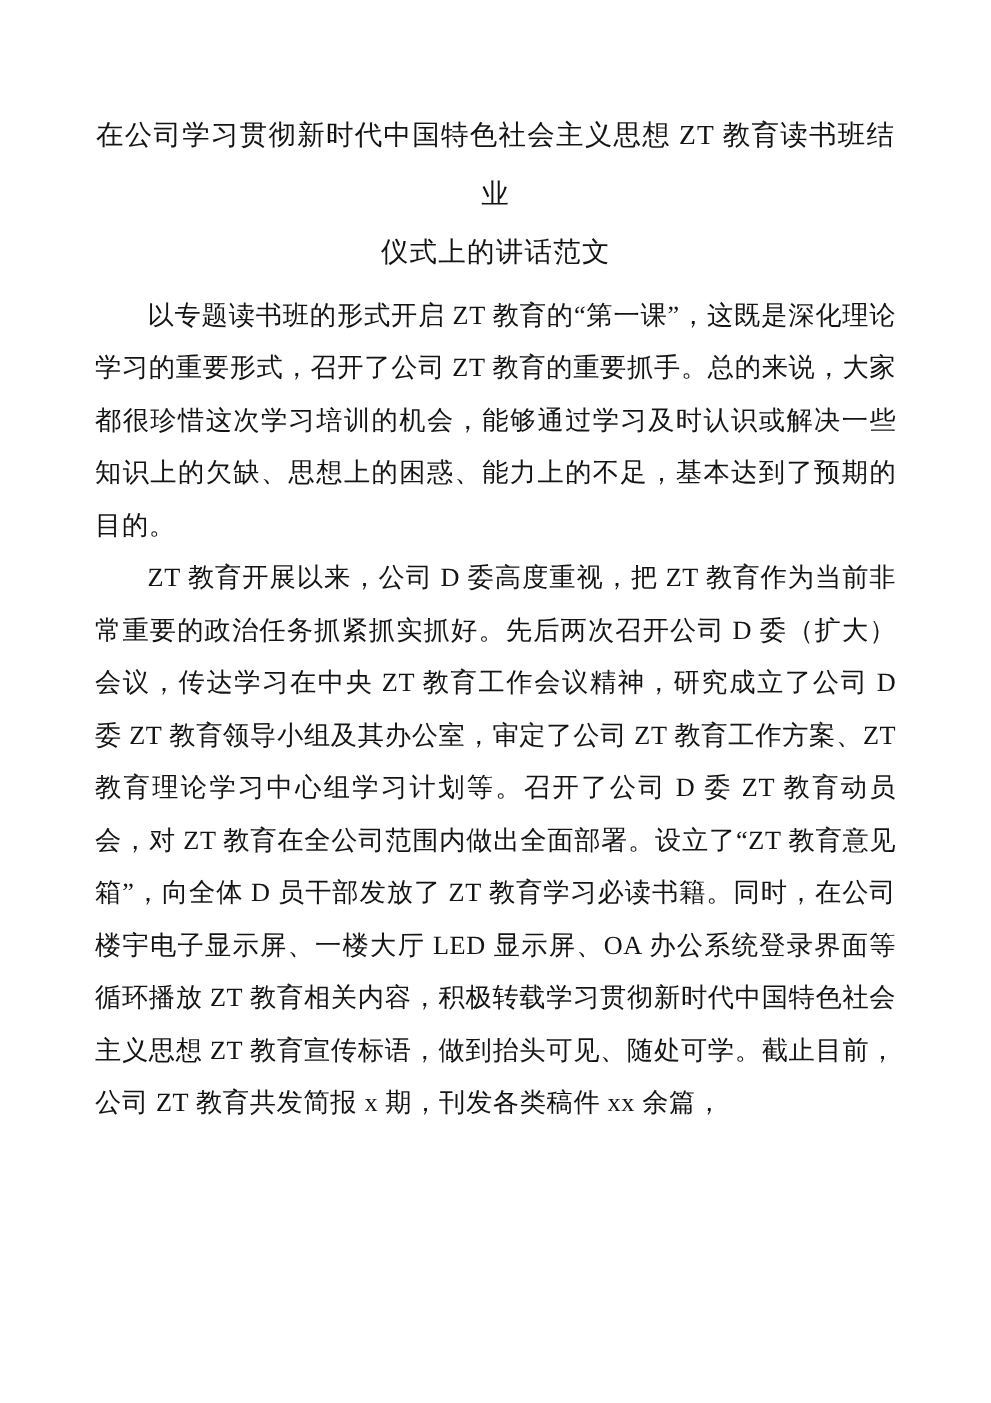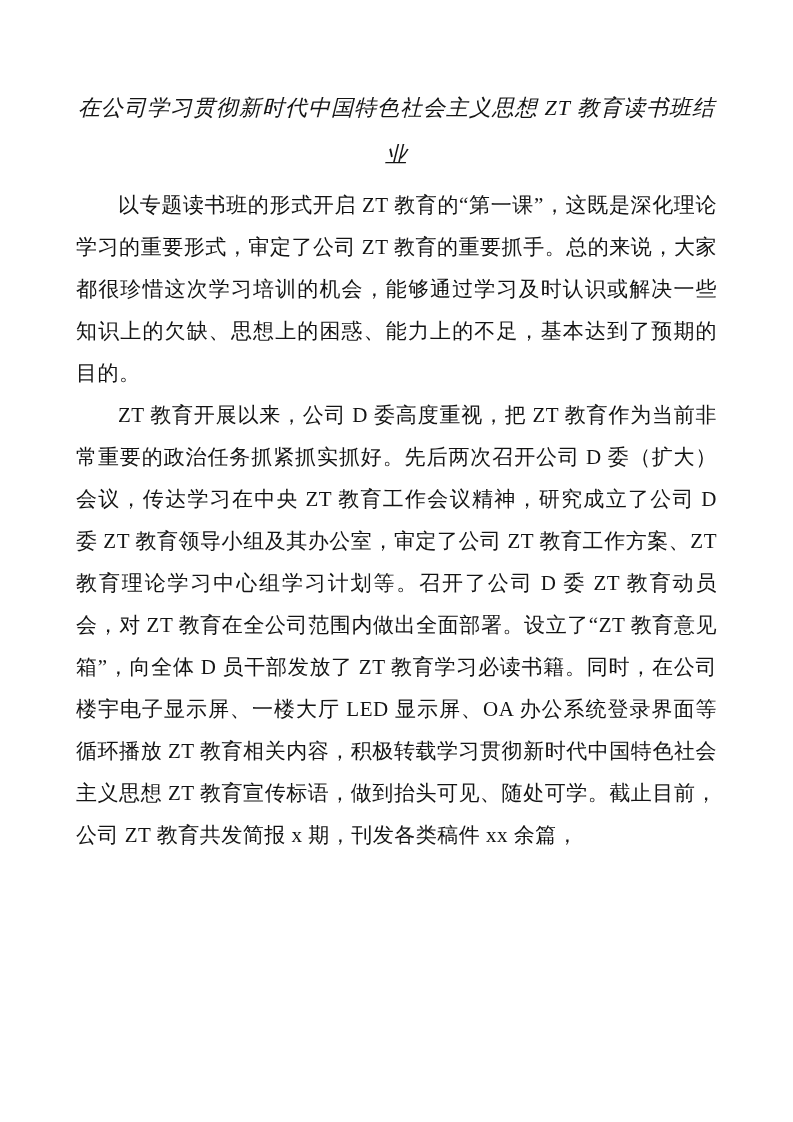--- a/index.html
+++ b/index.html
@@ -17,21 +17,20 @@
     font-family: "Liberation Serif", "DejaVu Serif", serif;
     color: #141414;
     overflow: hidden;
   }
   .doc-title {
     text-align: center;
     font-size: 22px;
     line-height: 47px;
     letter-spacing: 1px;
     font-weight: normal;
-    font-style: italic;
   }
   .doc-body {
     margin-top: 6px;
     font-size: 21px;
     line-height: 42px;
     letter-spacing: 0.5px;
     text-align: justify;
     text-justify: inter-ideograph;
   }
   .salutation {
@@ -42,20 +41,21 @@
     text-indent: 2em;
   }
 </style>
 </head>
 <body>
 
 <div class="page">
 
   <div class="doc-title">
     <div>在公司学习贯彻新时代中国特色社会主义思想 ZT 教育读书班结业</div>
+    <div>仪式上的讲话范文</div>
   </div>
 
   <div class="doc-body">
-    <p class="paragraph">以专题读书班的形式开启 ZT 教育的“第一课”，这既是深化理论学习的重要形式，审定了公司 ZT 教育的重要抓手。总的来说，大家都很珍惜这次学习培训的机会，能够通过学习及时认识或解决一些知识上的欠缺、思想上的困惑、能力上的不足，基本达到了预期的目的。</p>
+    <p class="paragraph">以专题读书班的形式开启 ZT 教育的“第一课”，这既是深化理论学习的重要形式，召开了公司 ZT 教育的重要抓手。总的来说，大家都很珍惜这次学习培训的机会，能够通过学习及时认识或解决一些知识上的欠缺、思想上的困惑、能力上的不足，基本达到了预期的目的。</p>
     <p class="paragraph">ZT 教育开展以来，公司 D 委高度重视，把 ZT 教育作为当前非常重要的政治任务抓紧抓实抓好。先后两次召开公司 D 委（扩大）会议，传达学习在中央 ZT 教育工作会议精神，研究成立了公司 D 委 ZT 教育领导小组及其办公室，审定了公司 ZT 教育工作方案、ZT 教育理论学习中心组学习计划等。召开了公司 D 委 ZT 教育动员会，对 ZT 教育在全公司范围内做出全面部署。设立了“ZT 教育意见箱”，向全体 D 员干部发放了 ZT 教育学习必读书籍。同时，在公司楼宇电子显示屏、一楼大厅 LED 显示屏、OA 办公系统登录界面等循环播放 ZT 教育相关内容，积极转载学习贯彻新时代中国特色社会主义思想 ZT 教育宣传标语，做到抬头可见、随处可学。截止目前，公司 ZT 教育共发简报 x 期，刊发各类稿件 xx 余篇，</p>
   </div>
 
 </div>
 
 </body></html>

